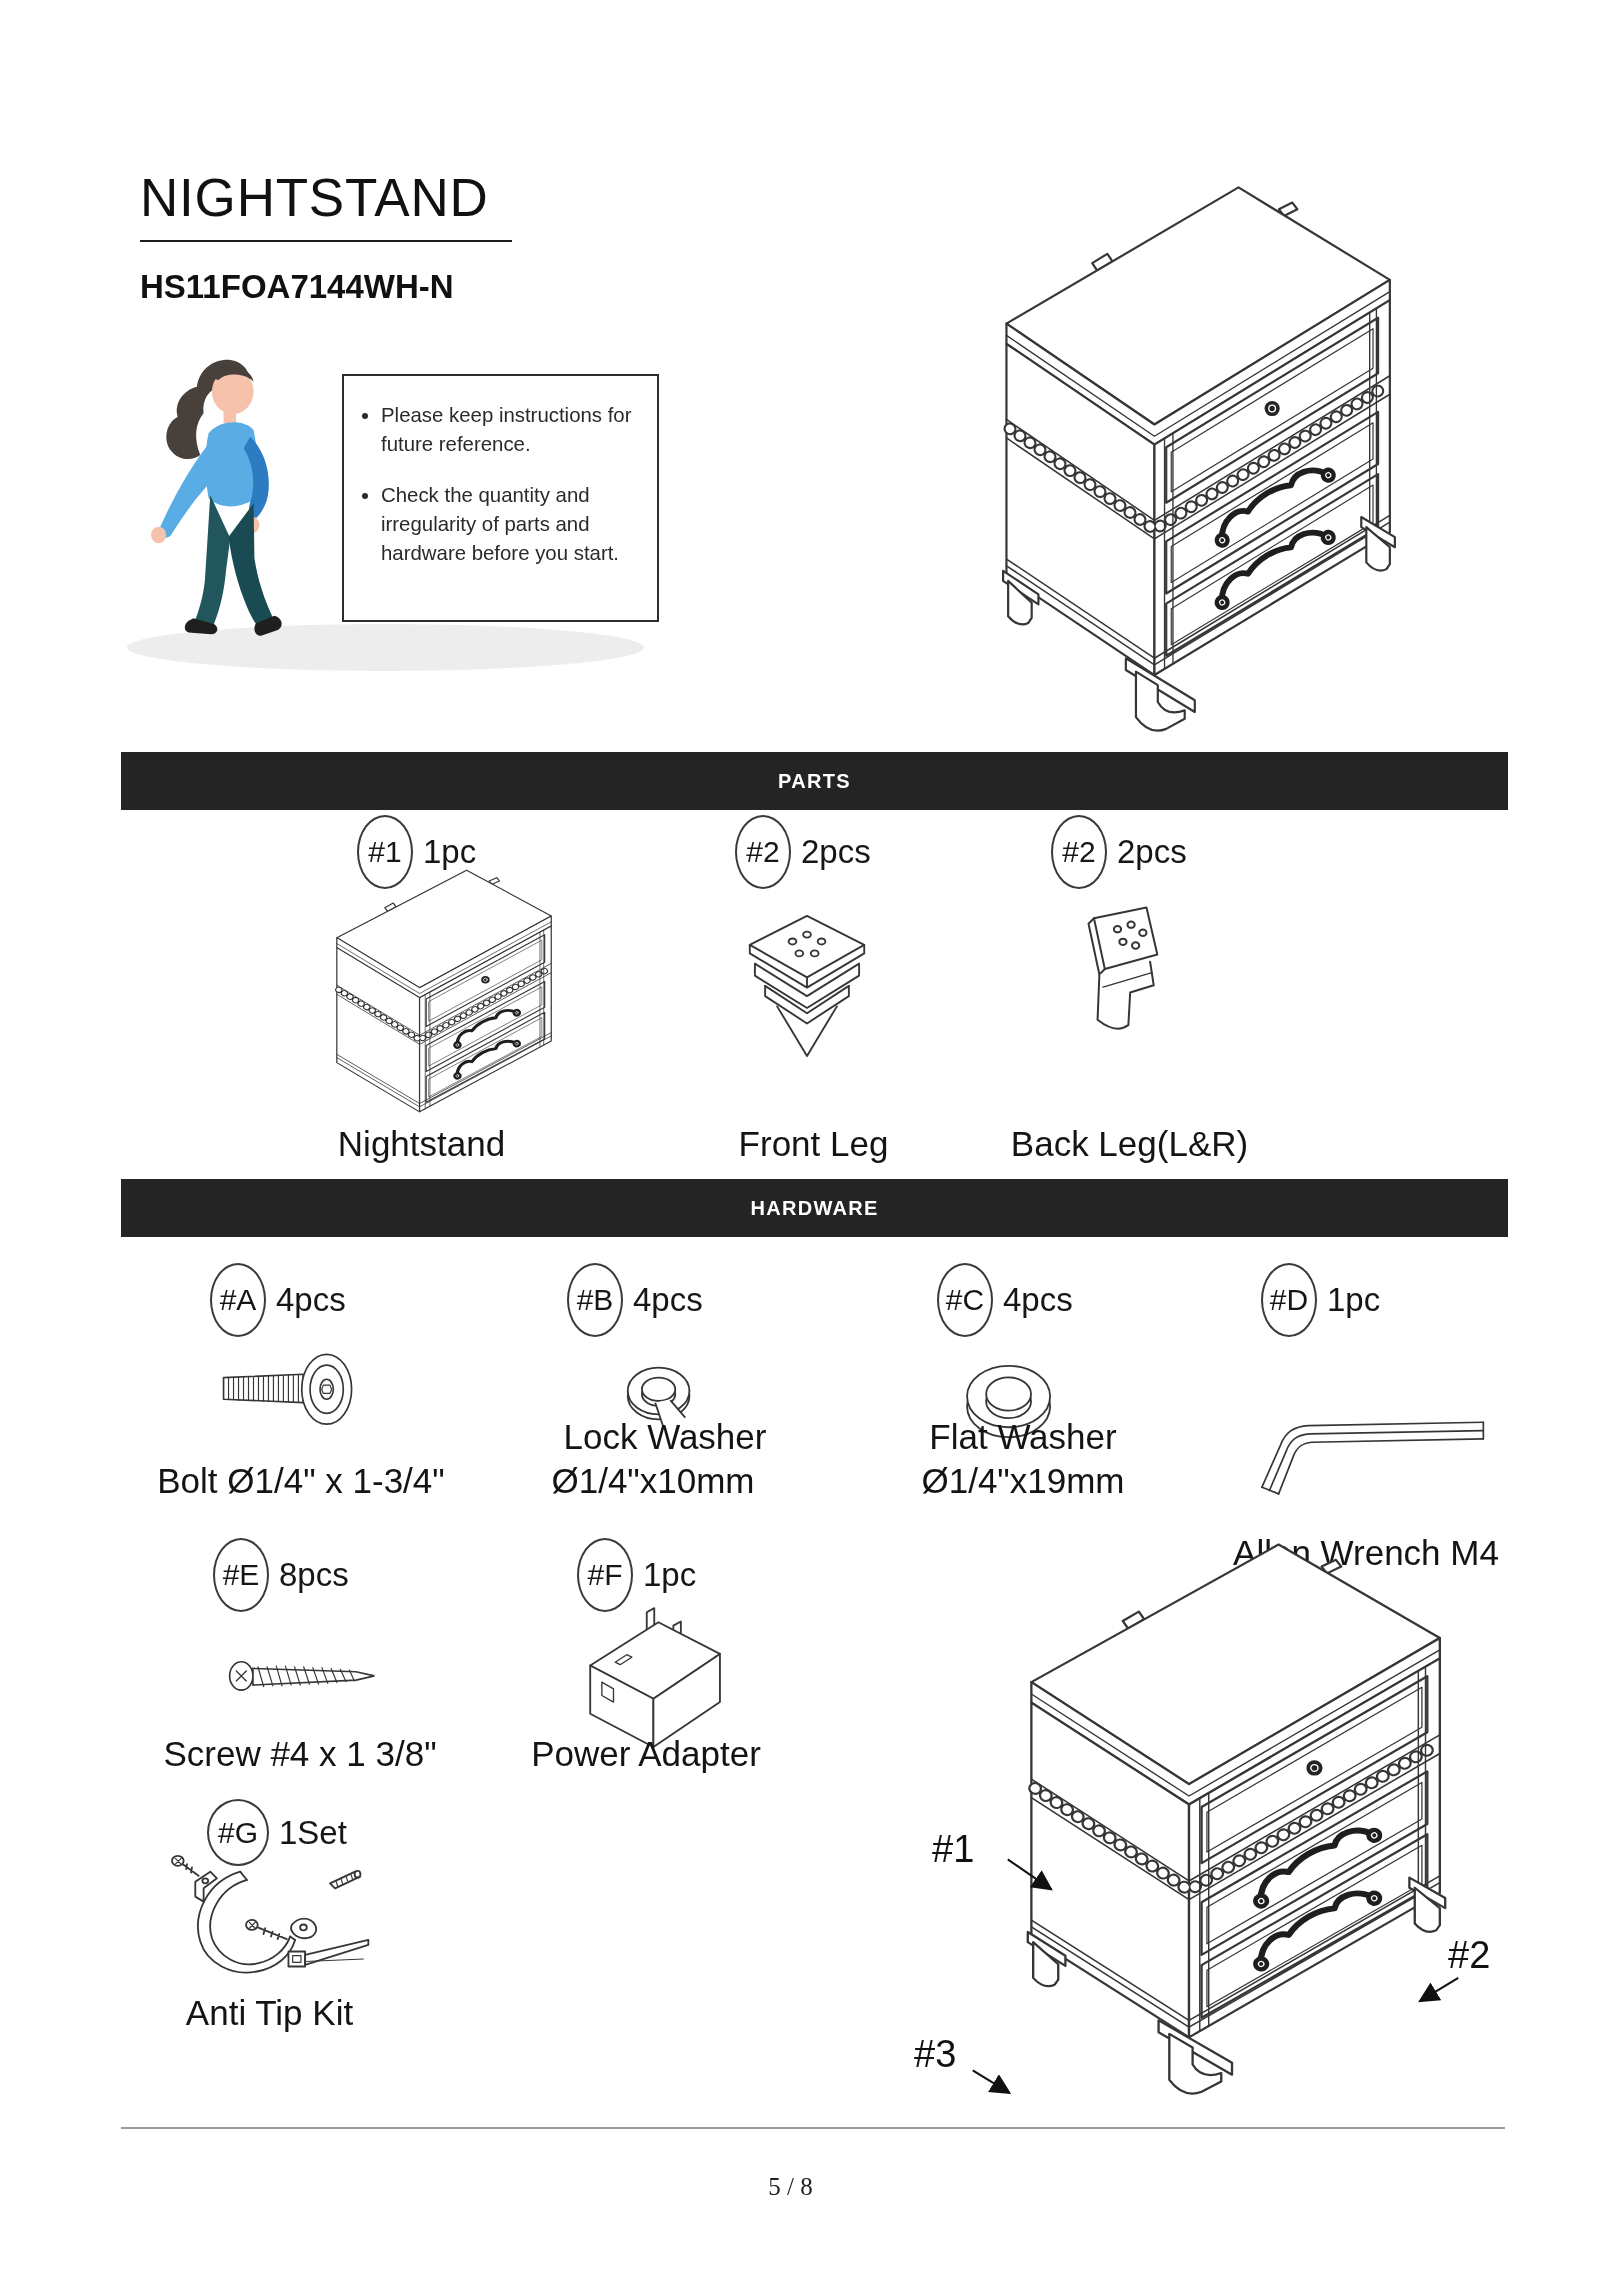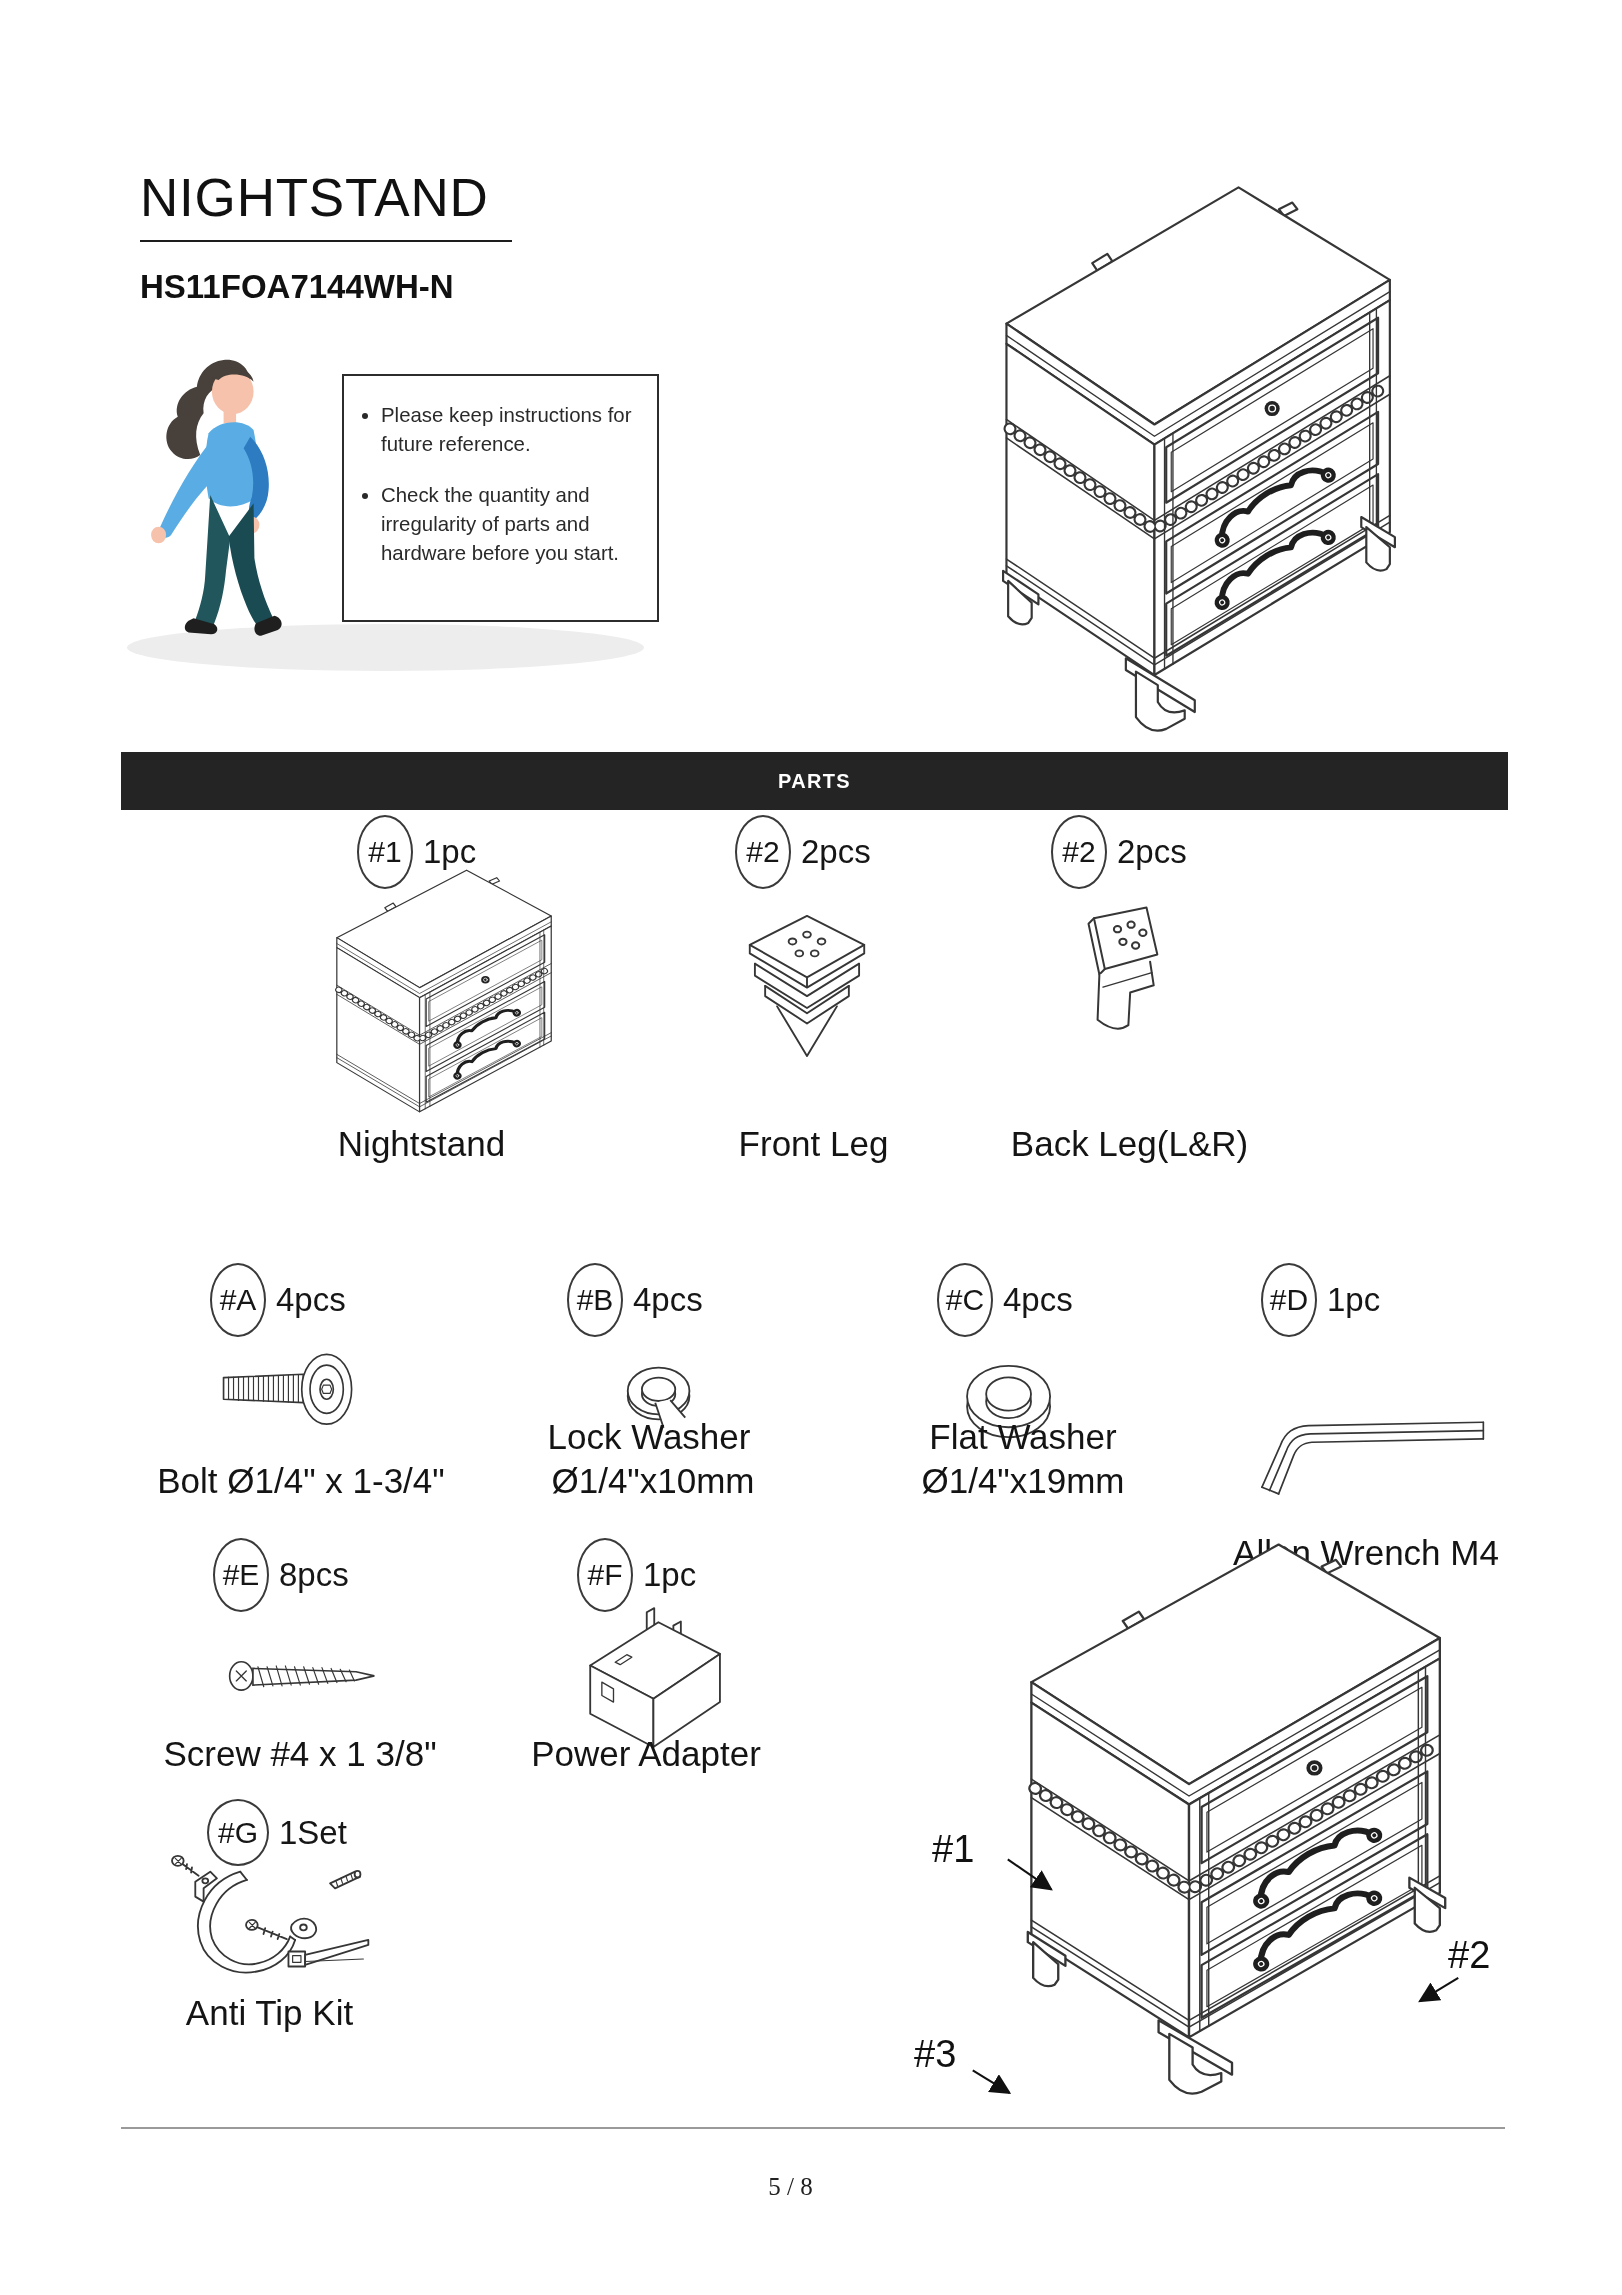--- a/index.html
+++ b/index.html
@@ -161,20 +161,21 @@
       <ellipse cx="80" cy="48" rx="4" ry="3.5"></ellipse>
       <path d="M40,80 L38,130 Q58,146 72,136 L74,100 L100,92 L96,66" fill="#fff"></path>
       <path d="M44,94 L98,78" fill="none" stroke-width="1.6"></path>
     </g>
   </svg>
 
   <div class="abs caption" style="left:315px;top:1124px;width:213px;">Nightstand</div>
   <div class="abs caption" style="left:707px;top:1124px;width:213px;">Front Leg</div>
   <div class="abs caption" style="left:992px;top:1124px;width:275px;">Back Leg(L&amp;R)</div>
 
+  <div class="abs banner" style="left:121px;top:1179px;width:1387px;">HARDWARE</div>
 
   <div class="abs tag" style="left:210px;top:1263px;">
     <span class="oval">#A</span>
     <span>4pcs</span>
   </div>
   <div class="abs tag" style="left:567px;top:1263px;">
     <span class="oval">#B</span>
     <span>4pcs</span>
   </div>
   <div class="abs tag" style="left:937px;top:1263px;">
@@ -220,21 +221,21 @@
   <svg class="abs" style="left:1232px;top:1407px;" width="258" height="88" viewBox="0 0 310 105">
     <g stroke="#363636" stroke-width="2" fill="none" stroke-linecap="round">
       <path d="M302,18 L92,22 C74,23 64,30 58,46 L36,96"></path>
       <path d="M302,28 L94,32 C78,33 70,39 65,53 L45,100"></path>
       <path d="M302,38 L96,42 C84,43 78,48 74,58 L56,104"></path>
       <path d="M302,18 L302,38 M36,96 L56,104"></path>
     </g>
   </svg>
 
   <div class="abs caption" style="left:107px;top:1461px;width:388px;">Bolt Ø1/4" x 1-3/4"</div>
-  <div class="abs caption" style="left:520px;top:1417px;width:258px;">Lock Washer</div>
+  <div class="abs caption" style="left:536px;top:1417px;width:258px;">Lock Washer</div>
   <div class="abs caption" style="left:524px;top:1461px;width:258px;">Ø1/4"x10mm</div>
   <div class="abs caption" style="left:894px;top:1417px;width:258px;">Flat Washer</div>
   <div class="abs caption" style="left:894px;top:1461px;width:258px;">Ø1/4"x19mm</div>
   <div class="abs caption" style="left:1199px;top:1533px;width:334px;text-align:center;">Allen Wrench M4</div>
 
   <div class="abs tag" style="left:213px;top:1538px;">
     <span class="oval">#E</span>
     <span>8pcs</span>
   </div>
   <div class="abs tag" style="left:577px;top:1538px;">

